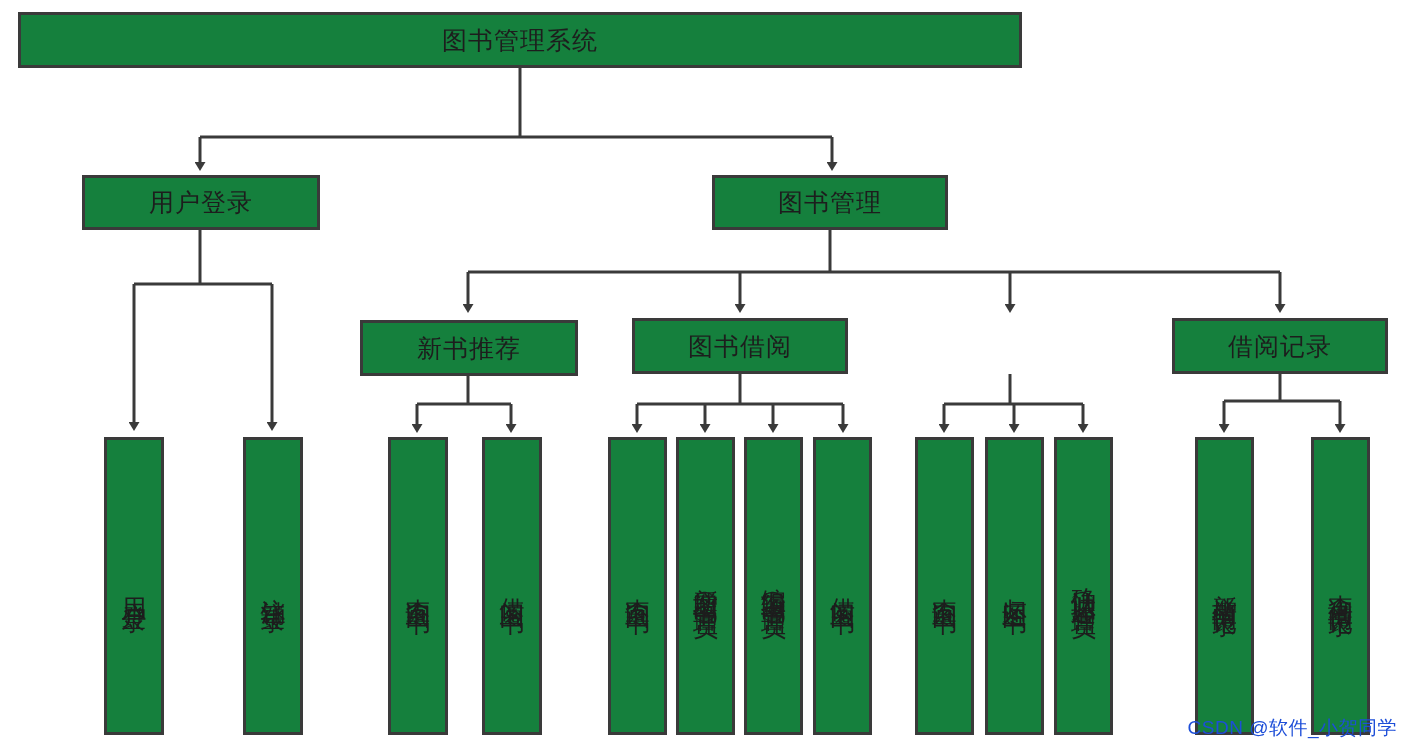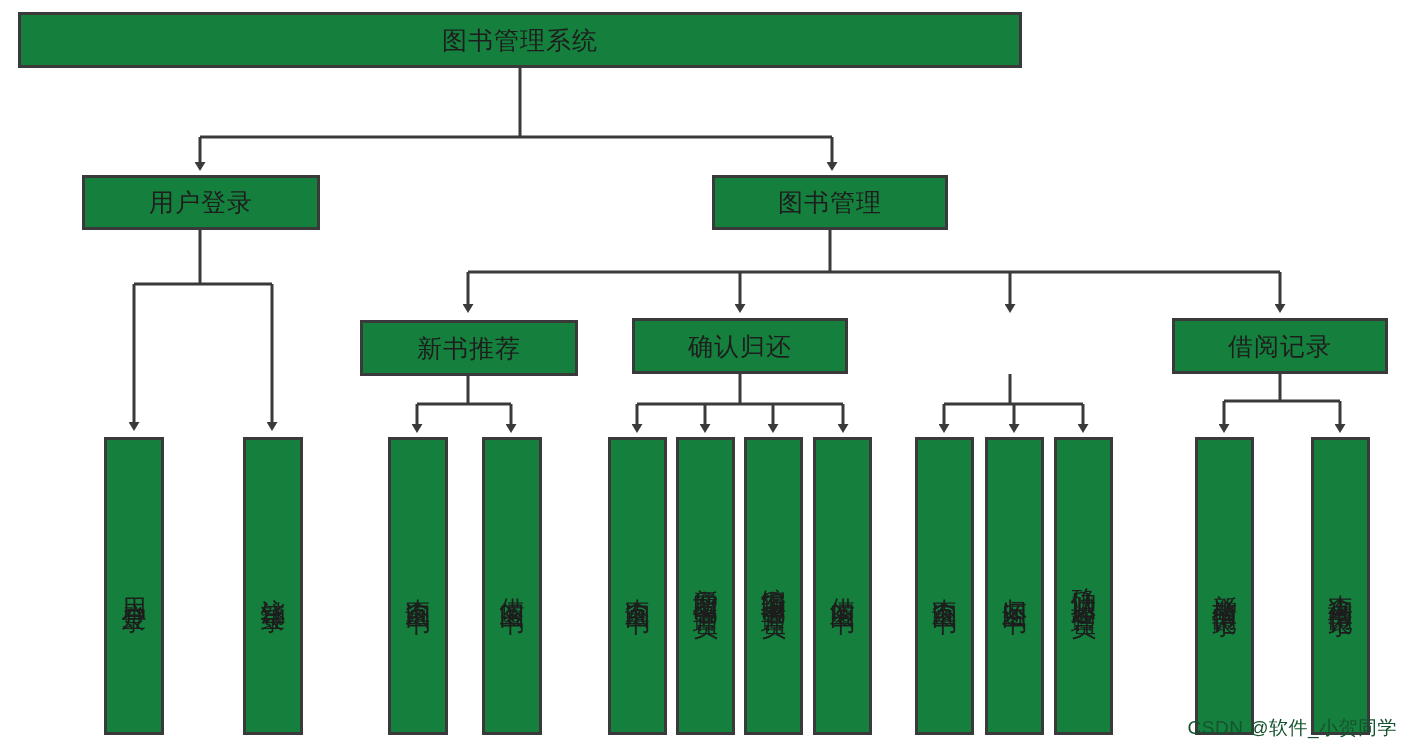--- a/index.html
+++ b/index.html
@@ -56,21 +56,21 @@
     top: 0;
     width: 1405px;
     height: 747px;
     pointer-events: none;
   }
   .watermark {
     position: absolute;
     right: 8px;
     bottom: 6px;
     font-size: 19px;
-    color: #14532d;
+    color: #1d4ed8;
     letter-spacing: 0.5px;
     white-space: nowrap;
   }
 </style>
 </head>
 <body>
 
 <div id="canvas">
 
   <svg class="connectors" viewBox="0 0 1405 747">
@@ -131,21 +131,21 @@
     <span class="label">用户登录</span>
   </div>
   <div class="node h-node" style="left:712px; top:175px; width:236px; height:55px;">
     <span class="label">图书管理</span>
   </div>
 
   <div class="node h-node" style="left:360px; top:320px; width:218px; height:56px;">
     <span class="label">新书推荐</span>
   </div>
   <div class="node h-node" style="left:632px; top:318px; width:216px; height:56px;">
-    <span class="label">确认归还</span>
+    <span class="label">图书借阅</span>
   </div>
   <div class="node h-node" style="left:1172px; top:318px; width:216px; height:56px;">
     <span class="label">借阅记录</span>
   </div>
 
   <div class="node v-node" style="left:104px; top:437px; width:60px; height:298px;">
     <span class="label">用户登录</span>
   </div>
   <div class="node v-node" style="left:243px; top:437px; width:60px; height:298px;">
     <span class="label">注销登录</span>

